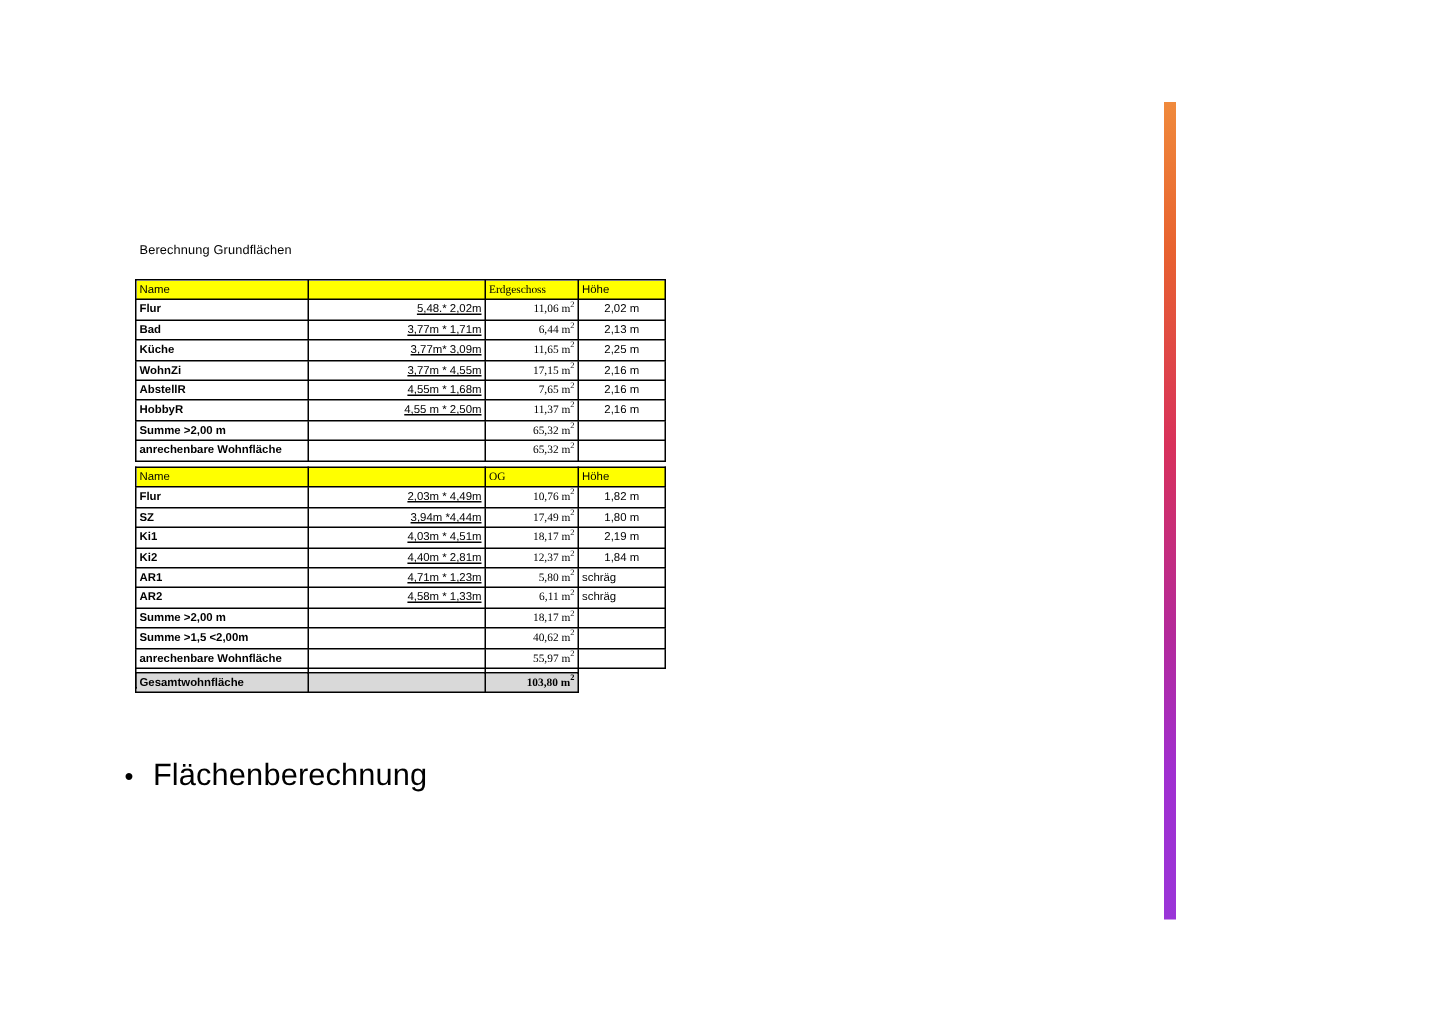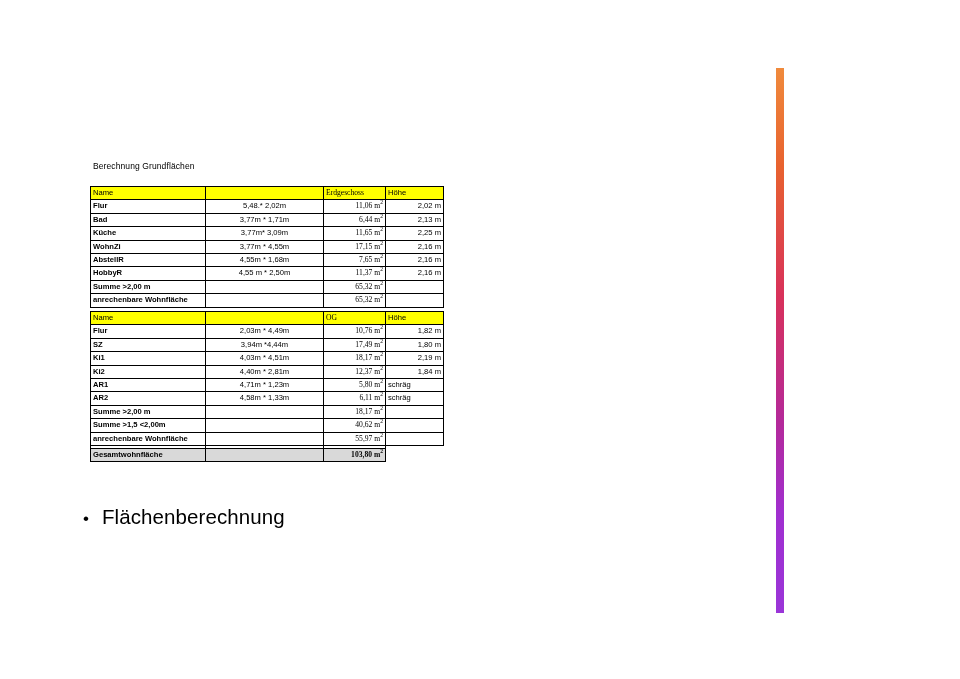--- a/index.html
+++ b/index.html
@@ -48,23 +48,23 @@
   }
   table.calc td {
     border: 0.6px solid #000000;
     padding: 0 2px;
     height: 12.4px;
     line-height: 12.4px;
     overflow: hidden;
     white-space: nowrap;
   }
   .c-name   { width: 110px; text-align: left; font-weight: bold; }
-  .c-formula{ width: 113px; text-align: center; }
+  .c-formula{ width: 113px; text-align: right; text-decoration: underline; }
   .c-area   { width: 57px; text-align: right; padding-right: 3px; font-family: Liberation Serif, serif; }
-  .c-height { width: 53px; text-align: right; padding-right: 3px; }
+  .c-height { width: 53px; text-align: center; padding-right: 3px; }
   .hdr td {
     background: #ffff00;
     font-weight: normal;
   }
   .hdr .c-area { text-align: left; padding-left: 2px; }
   .hdr .c-height { text-align: left; padding-left: 2px; }
   .sum td { background: #ffffff; }
   .shaded { background: #d9d9d9; }
   .bold td { font-weight: bold; margin-top: 42px; }
   sup { font-size: 5.6px; vertical-align: super; line-height: 0; }

